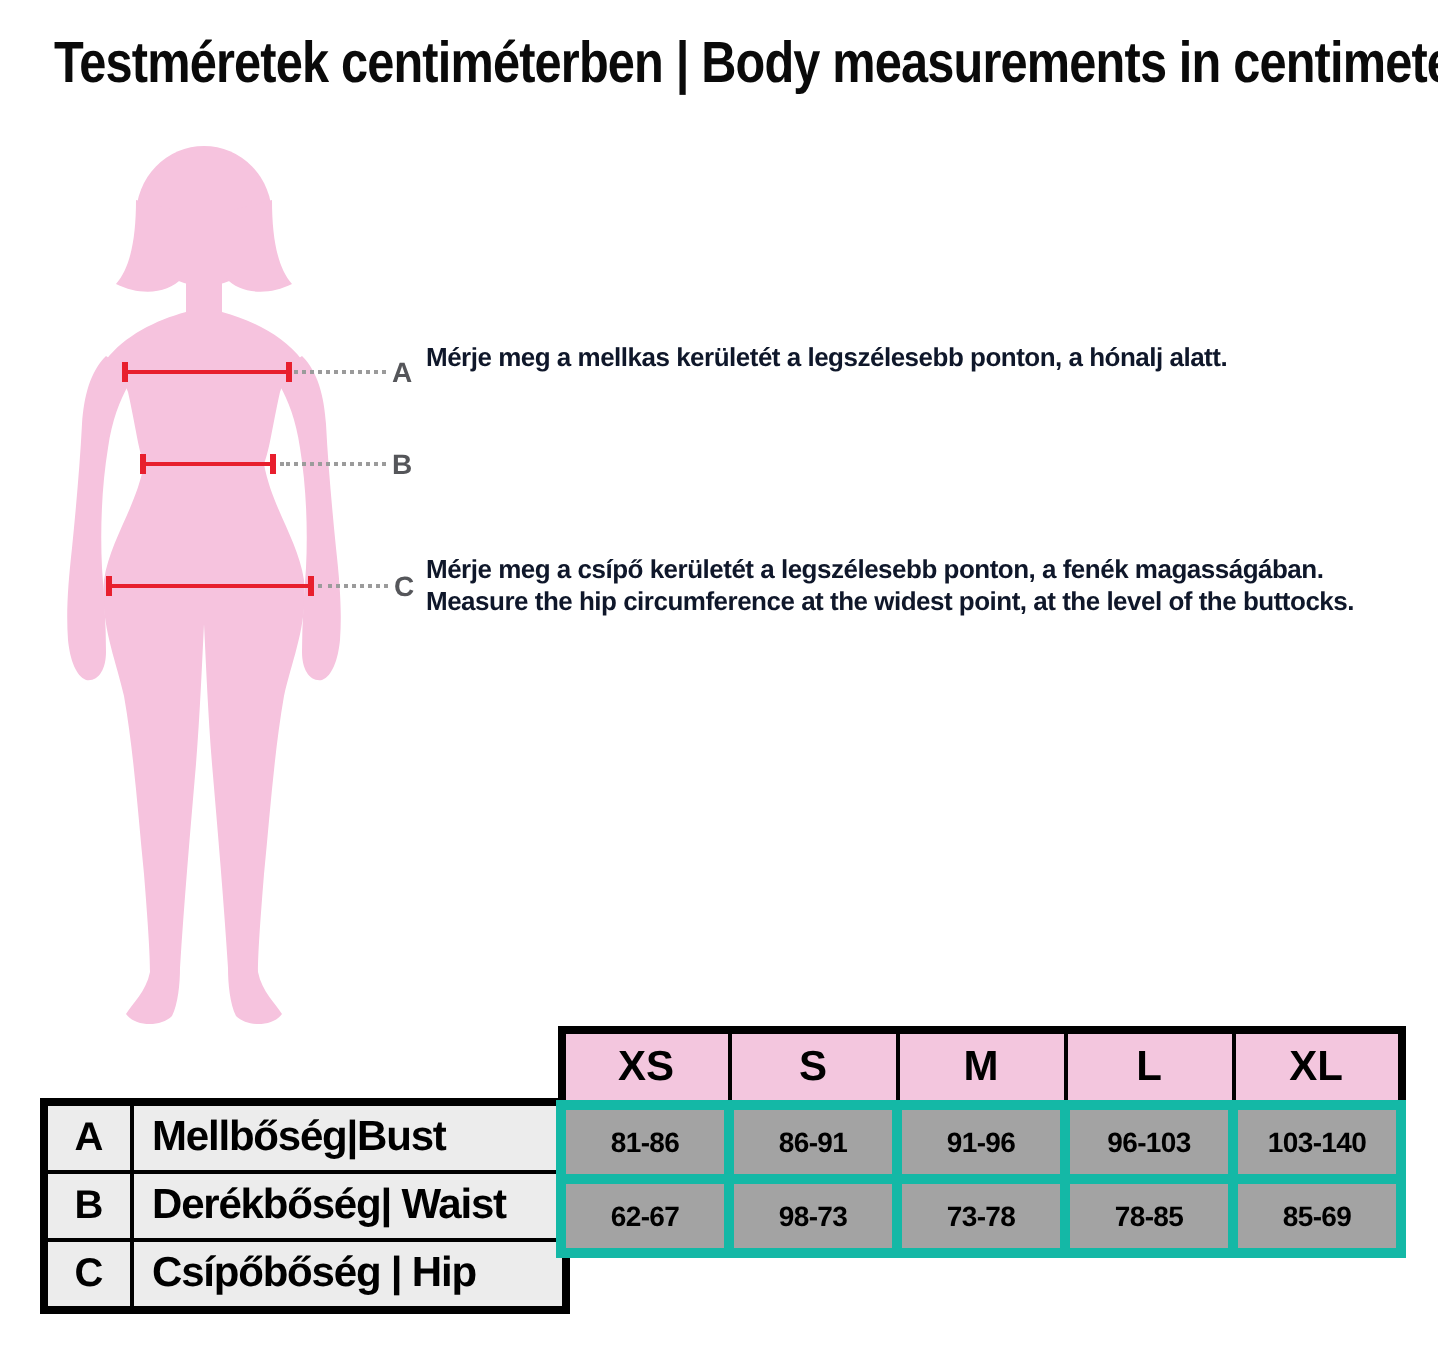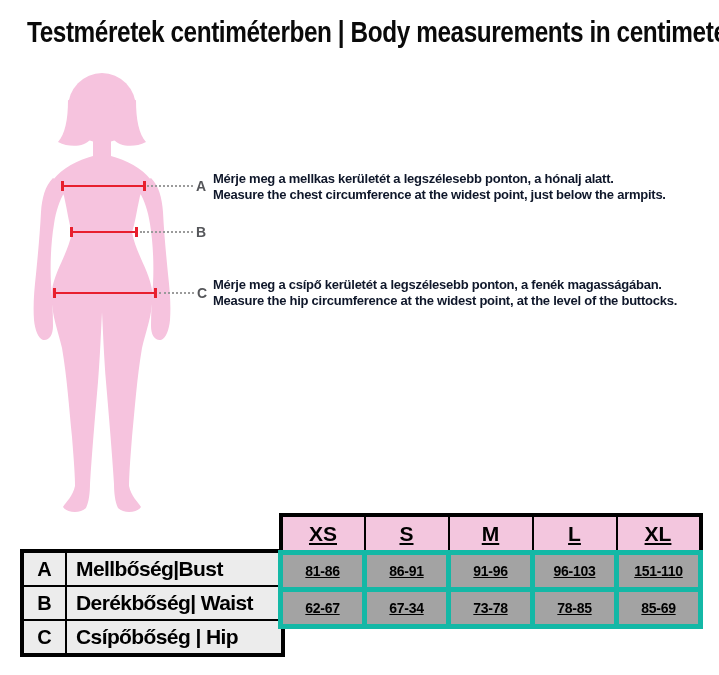--- a/index.html
+++ b/index.html
@@ -20,21 +20,21 @@
   .redline .tick{position:absolute;top:-4px;width:3px;height:10px;background:#e81f2e;}
   .redline .tick.left{left:-2px;}
   .redline .tick.right{right:-2px;}
   .dotline{position:absolute;height:0;border-top:2px dotted #9b9b9b;}
   .mletter{position:absolute;font-size:14px;color:#55565a;line-height:14px;}
   .mtext{position:absolute;left:213px;width:500px;font-size:13px;line-height:15.5px;
          color:#0f172a;letter-spacing:-0.25px;}
   .mtext div{white-space:nowrap;}
   
   table{border-collapse:collapse;table-layout:fixed;}
-  .sizes{position:absolute;left:278px;top:513px;border:4px solid #000;text-decoration:underline;}
+  .sizes{position:absolute;left:278px;top:513px;border:4px solid #000;}
   .sizes th{width:79px;height:33px;background:#f3c6de;border:2px solid #000;
             font-size:21px;color:#000;text-align:center;padding:0;}
   .sizes td{width:79px;height:32px;background:#a3a3a3;border:5px solid #14b8a6;
             font-size:14px;letter-spacing:-0.3px;text-align:center;padding:0;}
   .labels{position:absolute;left:20px;top:549px;border:4px solid #000;}
   .labels td{height:32px;background:#ececec;border:2px solid #000;padding:0;}
   .labels td.letter{width:41px;font-size:20px;text-align:center;}
   .labels td.lab{width:205px;font-size:21px;letter-spacing:-0.6px;text-align:left;padding-left:9px;}
 </style>
 </head>
@@ -97,21 +97,20 @@
   </svg>
 
   <div class="redline" style="left:63px;top:185px;width:81px;">
     <span class="tick left"></span>
     <span class="tick right"></span>
   </div>
   <div class="dotline" style="left:147px;top:185px;width:46px;"></div>
   <div class="mletter" style="left:196px;top:179px;">A</div>
   <div class="mtext" style="top:171px;">
     <div>Mérje meg a mellkas kerületét a legszélesebb ponton, a hónalj alatt.</div>
-    <div>Measure the chest circumference at the widest point, just below the armpits.</div>
   </div>
 
   <div class="redline" style="left:72px;top:231px;width:64px;">
     <span class="tick left"></span>
     <span class="tick right"></span>
   </div>
   <div class="dotline" style="left:140px;top:231px;width:53px;"></div>
   <div class="mletter" style="left:196px;top:225px;">B</div>
 
   <div class="redline" style="left:55px;top:292px;width:100px;">
@@ -149,25 +148,25 @@
       <th>S</th>
       <th>M</th>
       <th>L</th>
       <th>XL</th>
     </tr>
     <tr>
       <td>81-86</td>
       <td>86-91</td>
       <td>91-96</td>
       <td>96-103</td>
-      <td>151-110</td>
+      <td>103-140</td>
     </tr>
     <tr>
       <td>62-67</td>
-      <td>67-34</td>
+      <td>98-73</td>
       <td>73-78</td>
       <td>78-85</td>
       <td>85-69</td>
     </tr>
   </tbody>
     </table>
 
 </div>
 
 </body></html>

